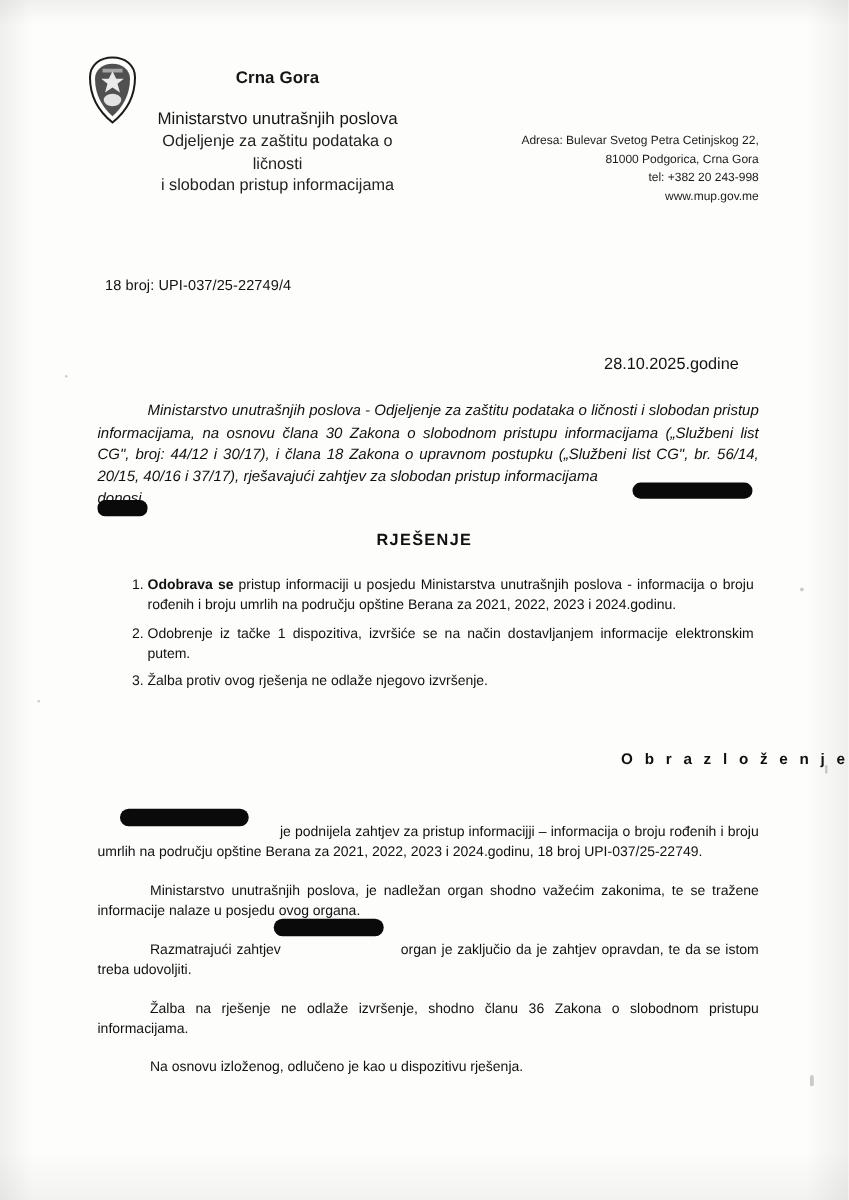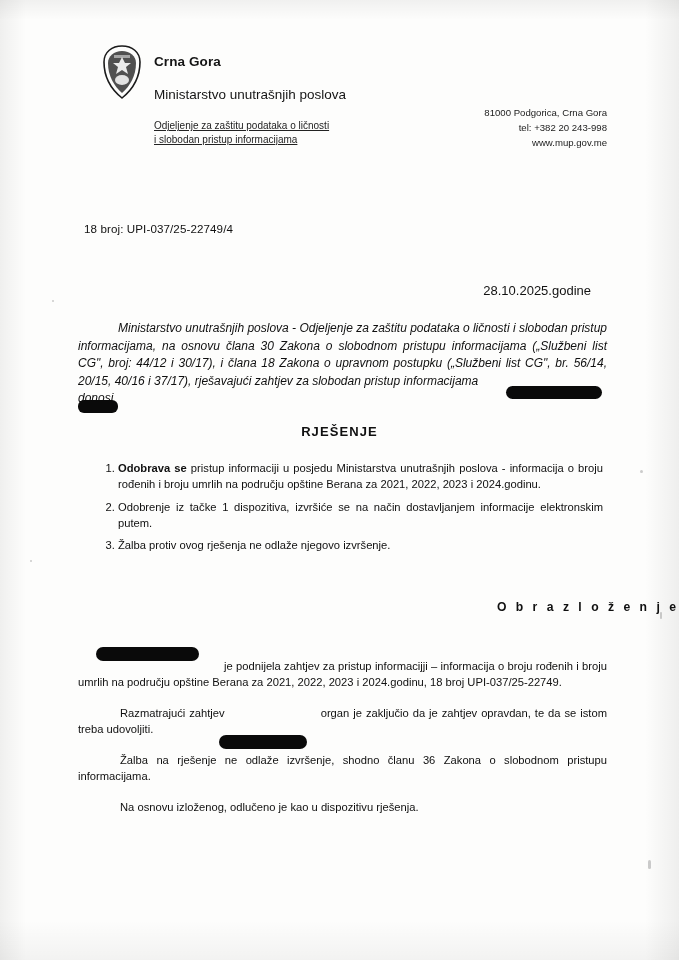--- a/index.html
+++ b/index.html
@@ -42,24 +42,25 @@
   .scan-shade-bottom {
     position: absolute;
     left: 0; right: 0; bottom: 0; height: 40px;
     background: linear-gradient(to top, rgba(0,0,0,0.045), rgba(0,0,0,0));
     pointer-events: none;
   }
 
   
   .letterhead {
     position: absolute;
-    left: 100px;
+    left: 68px;
     top: 44px;
     display: flex;
     align-items: flex-start;
+    text-align: center;
   }
   .crest {
     width: 44px;
     height: 56px;
     margin-right: 10px;
     flex: 0 0 auto;
   }
   .org-block {
     padding-top: 10px;
   }
@@ -70,26 +71,25 @@
     color: #151515;
     line-height: 1.25;
   }
   .org-ministry {
     font-size: 13.5px;
     color: #151515;
     line-height: 1.3;
     margin-top: 15px;
   }
   .org-dept {
-    font-size: 10px;
+    font-size: 13px;
     color: #222222;
     line-height: 1.32;
-    margin-top: 16px;
+    margin-top: 1px;
     max-width: 200px;
-    text-decoration: underline;
   }
 
   
   .address {
     position: absolute;
     right: 72px;
     top: 106px;
     text-align: right;
     font-size: 9.6px;
     line-height: 1.55;
@@ -230,20 +230,21 @@
       <div class="org-country">Crna Gora</div>
       <div class="org-ministry">Ministarstvo unutrašnjih poslova</div>
       <div class="org-dept">
         <div>Odjeljenje za zaštitu podataka o ličnosti</div>
         <div>i slobodan pristup informacijama</div>
       </div>
     </div>
   </div>
 
   <div class="address">
+    <div>Adresa: Bulevar Svetog Petra Cetinjskog 22,</div>
     <div>81000 Podgorica, Crna Gora</div>
     <div>tel: +382 20 243-998</div>
     <div>www.mup.gov.me</div>
   </div>
 
   <div class="refnum">18 broj: UPI-037/25-22749/4</div>
 
   <div class="docdate">28.10.2025.godine</div>
 
   <div class="intro">
@@ -270,20 +271,23 @@
     </ol>
   </div>
 
   <div class="reasoning-title">O b r a z l o ž e n j e</div>
 
   <div class="reasoning">
     <p>
       <span style="display:inline-block;width:104px;"></span><span>je podnijela zahtjev za pristup informacijji – informacija o broju rođenih i broju umrlih na području opštine Berana za 2021, 2022, 2023 i 2024.godinu, 18 broj UPI-037/25-22749.</span>
     </p>
     <p>
+      <span>Ministarstvo unutrašnjih poslova, je nadležan organ shodno važećim zakonima, te se tražene informacije nalaze u posjedu ovog organa.</span>
+    </p>
+    <p>
       <span>Razmatrajući zahtjev</span><span style="display:inline-block;width:96px;"></span><span>organ je zaključio da je zahtjev opravdan, te da se istom treba udovoljiti.</span>
     </p>
     <p>
       <span>Žalba na rješenje ne odlaže izvršenje, shodno članu 36 Zakona o slobodnom pristupu informacijama.</span>
     </p>
     <p>
       <span>Na osnovu izloženog, odlučeno je kao u dispozitivu rješenja.</span>
     </p>
   </div>
 

